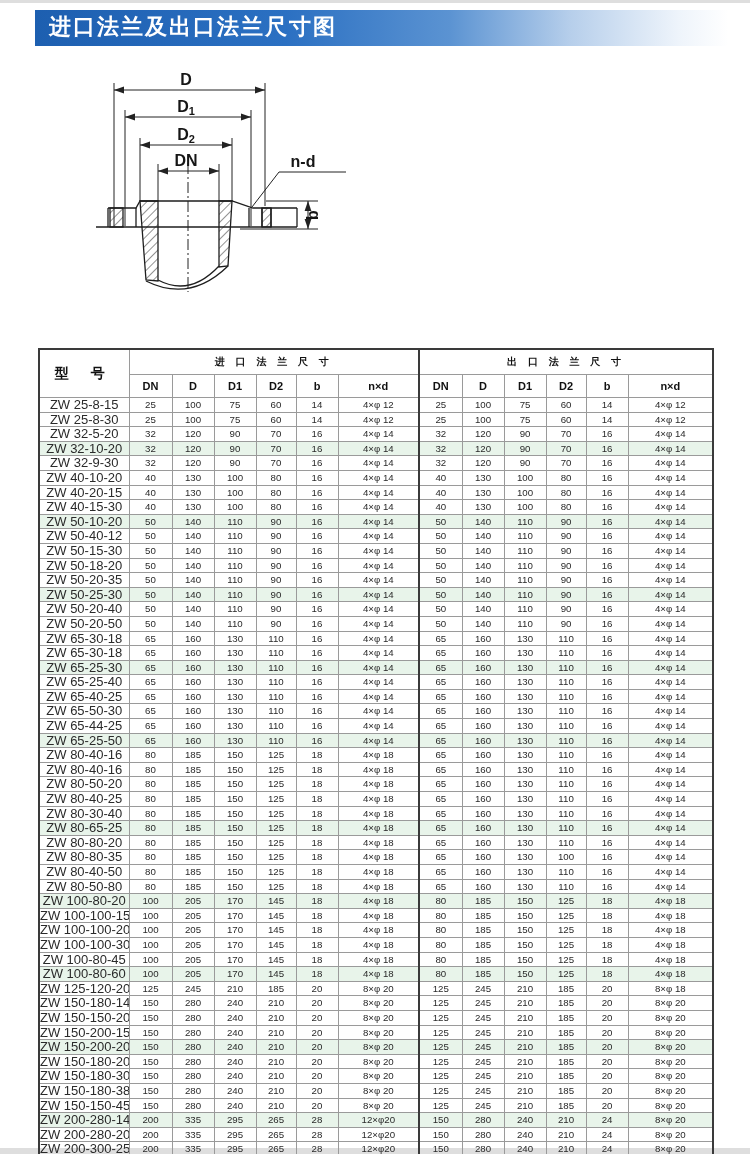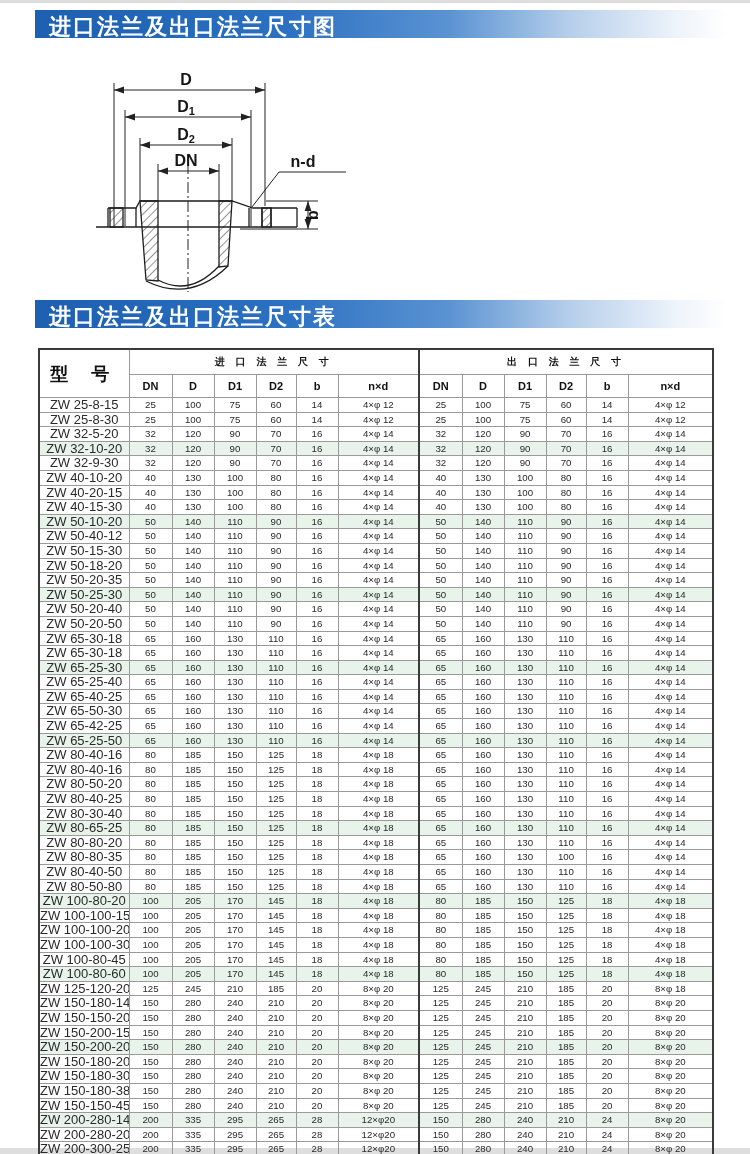--- a/index.html
+++ b/index.html
@@ -2,39 +2,39 @@
 <html style="--tint: #e8f4ea;"><head>
 <meta charset="utf-8">
 <style>
   html,body{margin:0;padding:0;background:#fff;}
   #screen{
     position:relative;width:750px;height:1154px;background:#fff;overflow:hidden;
     font-family:"Liberation Sans","DejaVu Sans",sans-serif;color:#222;
   }
   .edge-strip{position:absolute;left:0;width:750px;background:#dedede;}
   .banner{
-    position:absolute;left:35px;width:715px;height:28px;
+    position:absolute;left:35px;width:715px;height:36px;
     background:linear-gradient(90deg,#1d5fb0 0%,#2b70c2 35%,#5b93d2 58%,#b7cfeb 75%,#eef4fb 90%,#ffffff 97%);
     color:#fff;font-size:22px;font-weight:bold;letter-spacing:2px;
     line-height:34px;padding-left:14px;box-sizing:border-box;
   }
   #banner-diagram{top:10px;}
   #banner-table{top:300px;}
   #diagram-wrap{position:absolute;left:88px;top:58px;width:334px;height:240px;}
   #spec-table{
     position:absolute;left:38px;top:348px;width:674px;
     border-collapse:collapse;table-layout:fixed;
     border:2px solid #3a3a3a;font-size:10px;
   }
   #spec-table th,#spec-table td{
     border:1px solid #9a9a9a;text-align:center;vertical-align:middle;
     padding:0;overflow:hidden;white-space:nowrap;
   }
   #spec-table thead th{font-weight:bold;color:#111;}
-  th.model-h{font-size:18px;letter-spacing:9px;margin-left:23px;}
+  th.model-h{font-size:14px;letter-spacing:9px;margin-left:23px;}
   th.group-h{font-size:10px;letter-spacing:4px;height:24px;}
   th.col-h{font-size:11px;height:22px;}
   #spec-table tbody td{height:13.6px;line-height:13.6px;color:#2a2a2a;font-size:9.7px;}
   #spec-table td.model{font-size:13px;}
   #spec-table .sep{border-left:2px solid #3a3a3a;}
   #spec-table tr.tint td{background:var(--tint,#e8f4ea);}
   text{font-family:"Liberation Sans","DejaVu Sans",sans-serif;}
 </style>
 </head>
 <body>
@@ -105,23 +105,20 @@
         <text x="186" y="85">D</text>
         <text x="186" y="112"><tspan>D</tspan><tspan dy="3" font-size="11">1</tspan></text>
         <text x="186" y="140"><tspan>D</tspan><tspan dy="3" font-size="11">2</tspan></text>
         <text x="186" y="166">DN</text>
         <text x="303" y="167">n-d</text>
         <text x="318" y="215" transform="rotate(-90 318 215)">b</text>
       </g>
     </svg>
   </div>
 
-  <div class="banner" id="banner-table">
-    <span>进口法兰及出口法兰尺寸表</span>
-  </div>
 
   <table id="spec-table">
     <colgroup>
       <col style="width:90px">
         <col style="width:43px">
         <col style="width:42px">
         <col style="width:42px">
       <col style="width:40px">
         <col style="width:42px">
         <col style="width:81px">
@@ -478,21 +475,21 @@
           <td>16</td>
           <td>4×φ 14</td>
           <td class="sep">65</td>
           <td>160</td>
           <td>130</td>
           <td>110</td>
           <td>16</td>
           <td>4×φ 14</td>
         </tr>
         <tr>
-          <td class="model">ZW 65-42-25</td>
+          <td class="model">ZW 65-44-25</td>
           <td>65</td>
           <td>160</td>
           <td>130</td>
           <td>110</td>
           <td>16</td>
           <td>4×φ 14</td>
           <td class="sep">65</td>
           <td>160</td>
           <td>130</td>
           <td>110</td>

